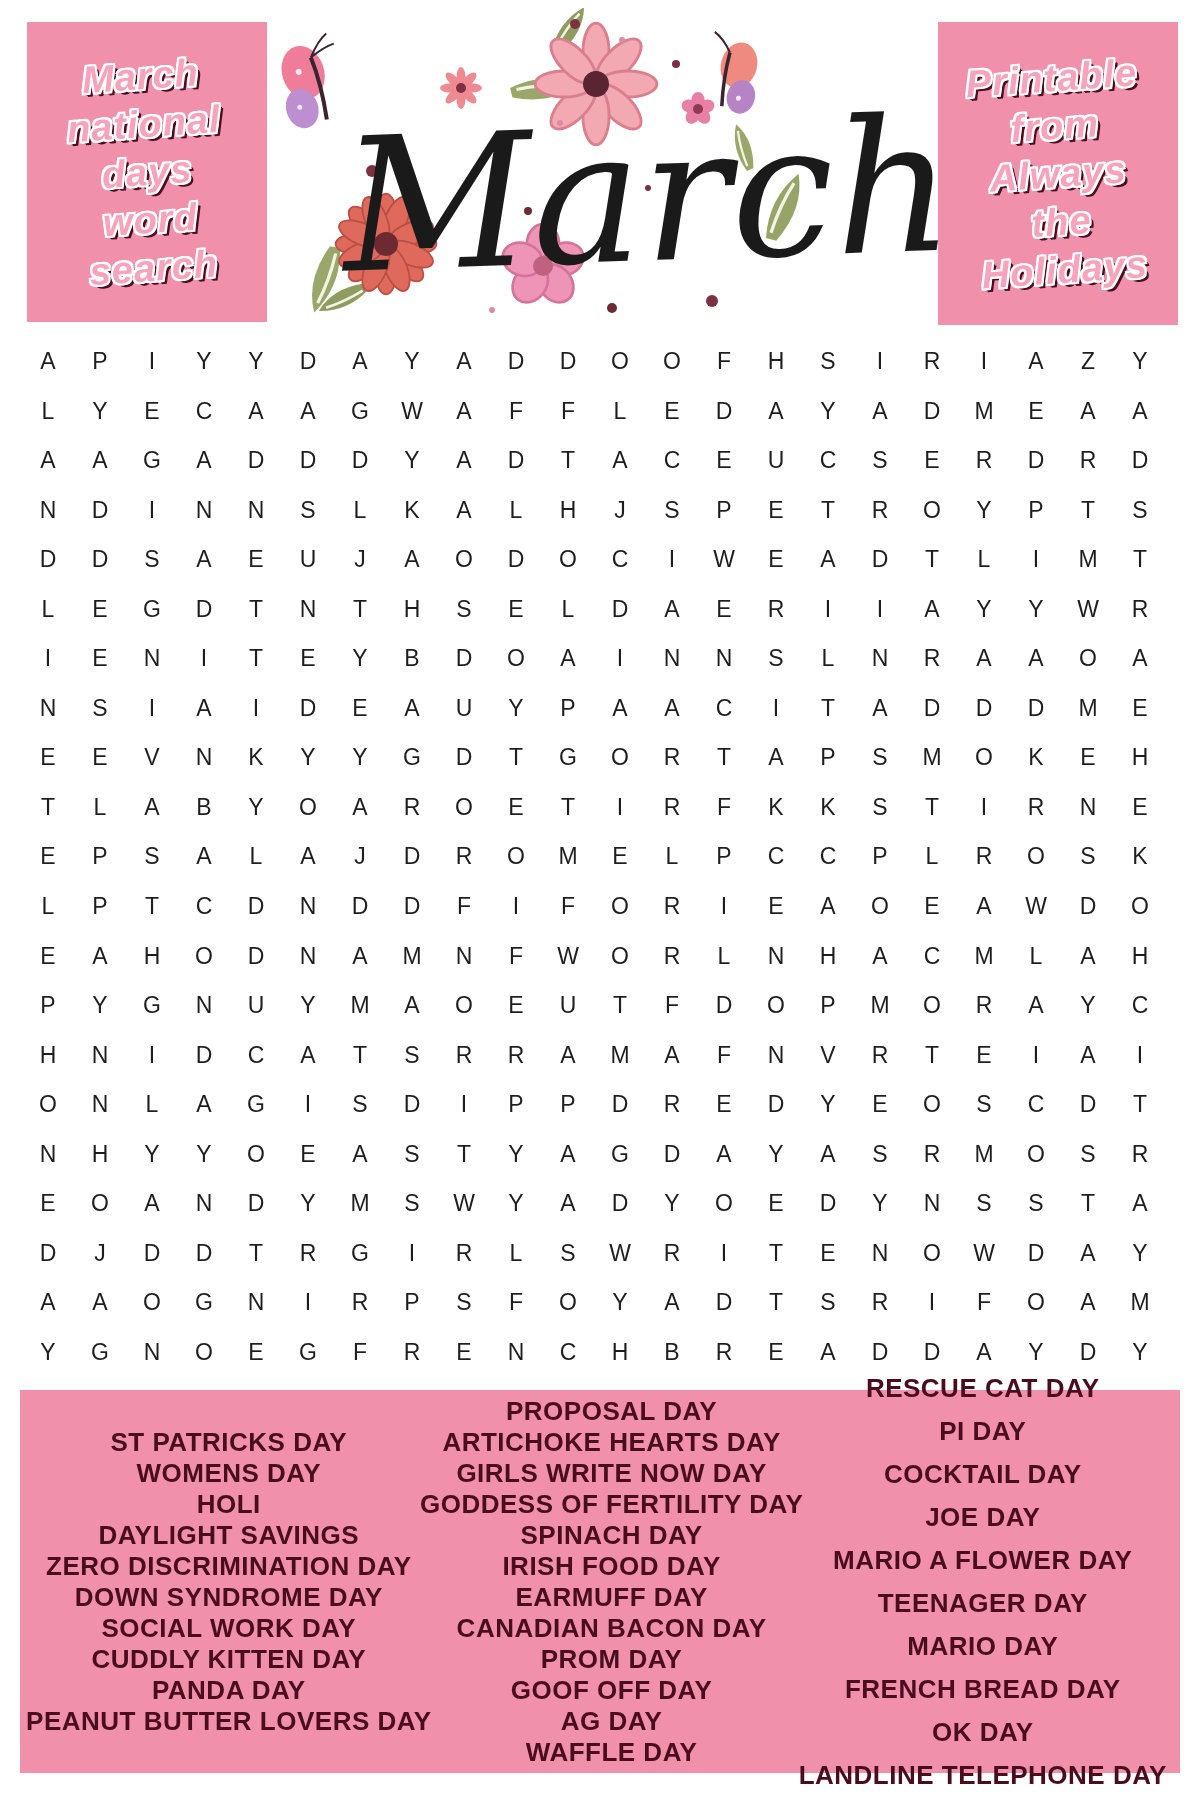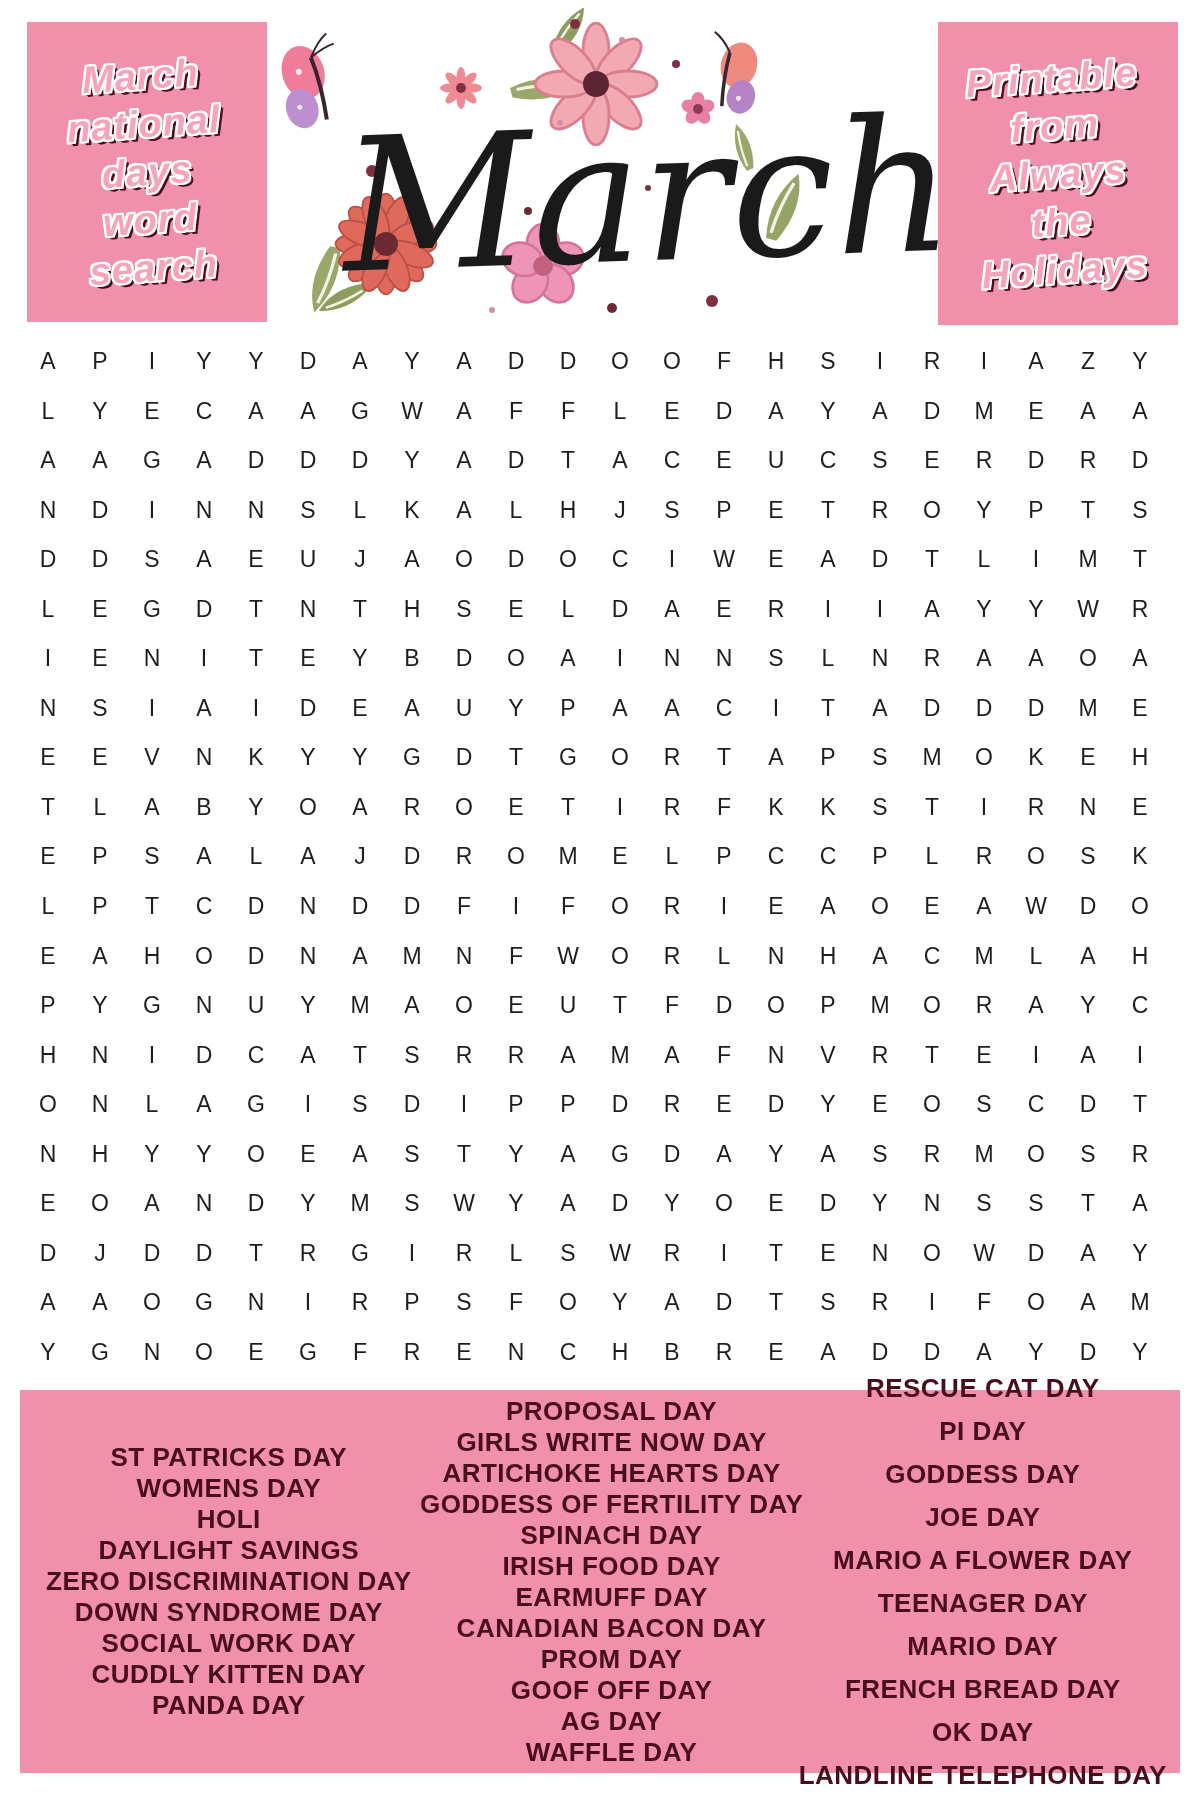--- a/index.html
+++ b/index.html
@@ -629,39 +629,40 @@
   <div class="wordcol c1">
       <div>ST PATRICKS DAY</div>
       <div>WOMENS DAY</div>
       <div>HOLI</div>
       <div>DAYLIGHT SAVINGS</div>
       <div>ZERO DISCRIMINATION DAY</div>
       <div>DOWN SYNDROME DAY</div>
       <div>SOCIAL WORK DAY</div>
       <div>CUDDLY KITTEN DAY</div>
       <div>PANDA DAY</div>
+      <div>PEANUT BUTTER LOVERS DAY</div>
     </div>
   <div class="wordcol c2">
       <div>PROPOSAL DAY</div>
+      <div>ARTICHOKE HEARTS DAY</div>
       <div>GIRLS WRITE NOW DAY</div>
-      <div>ARTICHOKE HEARTS DAY</div>
       <div>GODDESS OF FERTILITY DAY</div>
       <div>SPINACH DAY</div>
       <div>IRISH FOOD DAY</div>
       <div>EARMUFF DAY</div>
       <div>CANADIAN BACON DAY</div>
       <div>PROM DAY</div>
       <div>GOOF OFF DAY</div>
       <div>AG DAY</div>
       <div>WAFFLE DAY</div>
     </div>
   <div class="wordcol c3">
       <div>RESCUE CAT DAY</div>
       <div>PI DAY</div>
-      <div>GODDESS DAY</div>
+      <div>COCKTAIL DAY</div>
       <div>JOE DAY</div>
       <div>MARIO A FLOWER DAY</div>
       <div>TEENAGER DAY</div>
       <div>MARIO DAY</div>
       <div>FRENCH BREAD DAY</div>
       <div>OK DAY</div>
       <div>LANDLINE TELEPHONE DAY</div>
     </div>
 </div>
 

